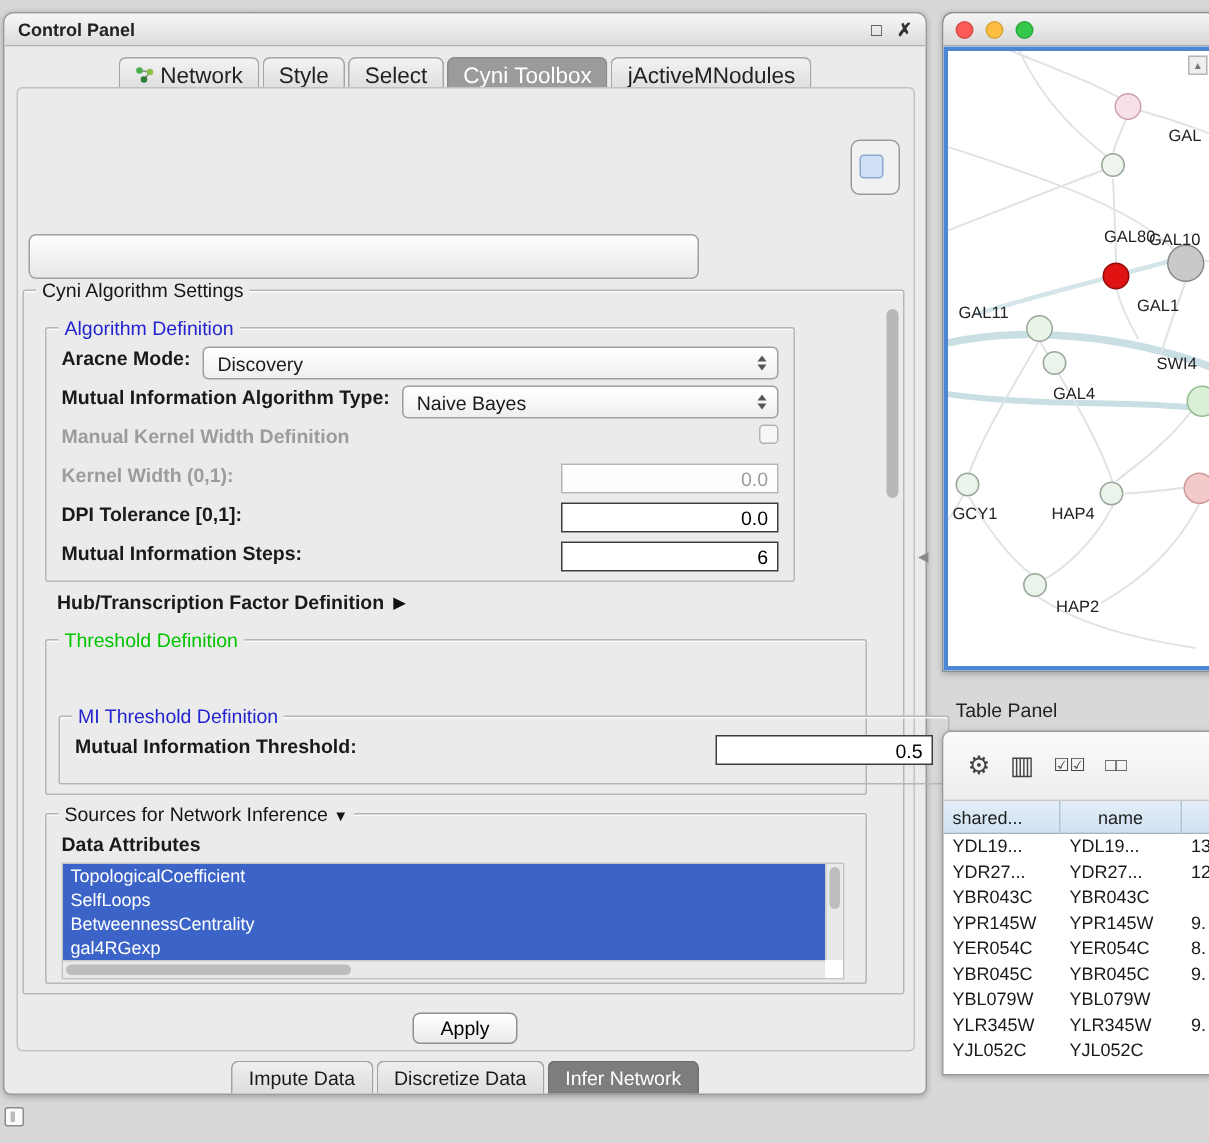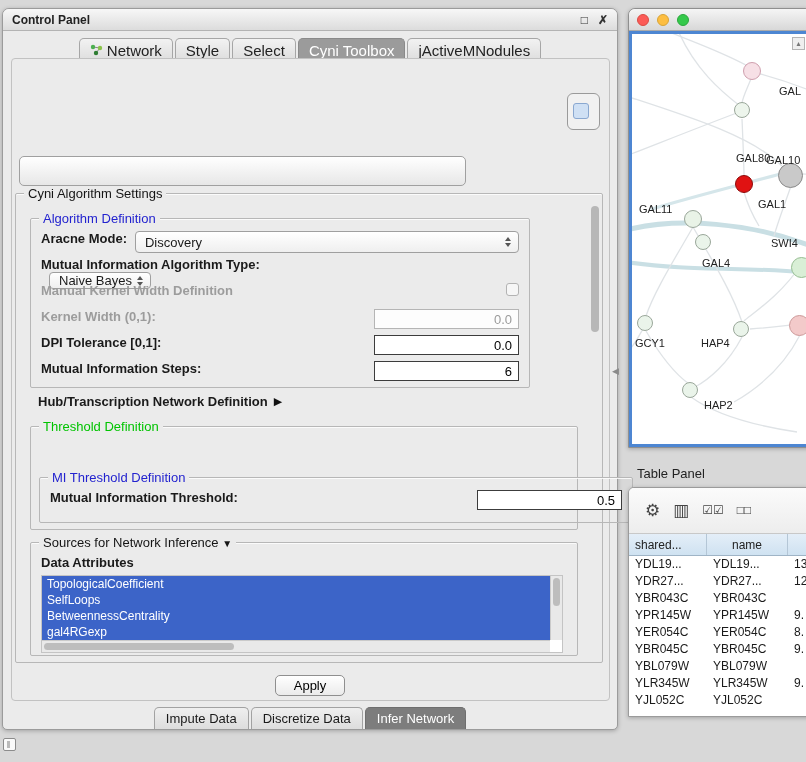--- a/index.html
+++ b/index.html
@@ -233,21 +233,21 @@
           <span class="lbl">Aracne Mode:</span>
           <div class="combo">
             <span class="cval">Discovery</span>
             <span class="arrows">
                 <i class="arr-up"></i>
                 <i class="arr-dn"></i>
               </span>
           </div>
         </div>
 
-        <div class="row" style="top:38px;flex-direction:column;">
+        <div class="row" style="top:38px;">
           <span class="lbl">Mutual Information Algorithm Type:</span>
           <div class="combo">
             <span class="cval">Naive Bayes</span>
             <span class="arrows">
                 <i class="arr-up"></i>
                 <i class="arr-dn"></i>
               </span>
           </div>
         </div>
 
@@ -266,21 +266,21 @@
           <input class="field" readonly="" value="0.0" style="">
         </div>
 
         <div class="row" style="top:142px; justify-content:space-between;">
           <span class="lbl">Mutual Information Steps:</span>
           <input class="field" readonly="" value="6" style="">
         </div>
       </div>
 
       <div class="hub-row">
-        <span class="lbl">Hub/Transcription Network Definition</span>
+        <span class="lbl">Hub/Transcription Factor Definition</span>
         <span class="tri">▶</span>
       </div>
 
       <div class="group" style="left:14px; top:232px; width:548px; height:104px;">
         <span class="gtitle t-green">Threshold Definition</span>
 
 
         <div class="group" style="left:8px; top:50px; width:594px; height:46px;">
           <span class="gtitle t-blue">MI Threshold Definition</span>
           <div class="row" style="top:12px; justify-content:space-between;">

